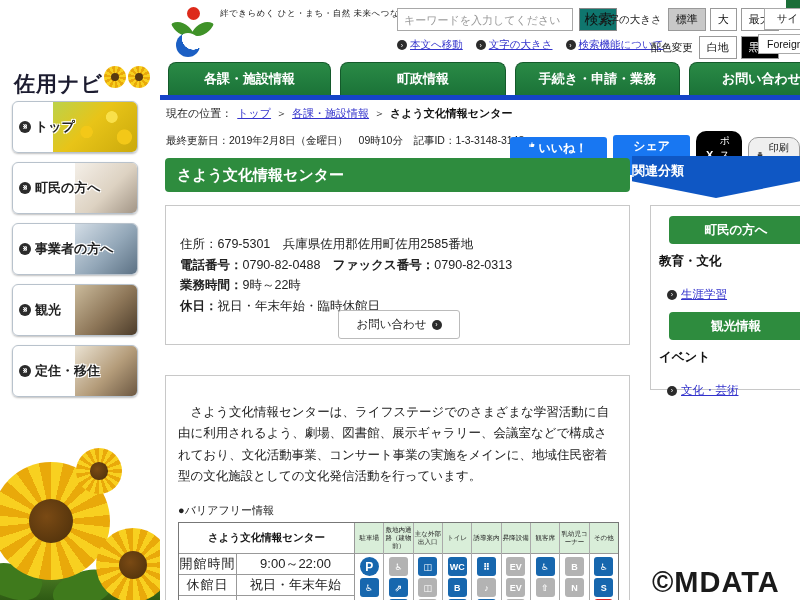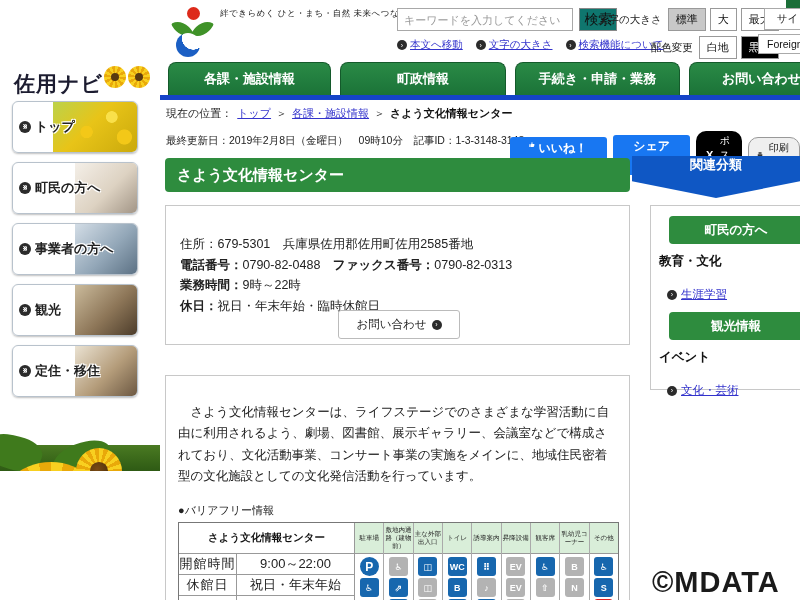--- a/index.html
+++ b/index.html
@@ -1,21 +1,21 @@
 <!DOCTYPE html>
 <html><head>
 <meta charset="utf-8">
 <style>
   * { margin:0; padding:0; box-sizing:border-box; }
   html,body { width:800px; height:600px; }
   body { font-family:"Liberation Sans","DejaVu Sans",sans-serif; background:#fff; }
   .app { position:relative; width:800px; height:600px; overflow:hidden; background:#fff; }
 
   
-  .left-sidebar { position:absolute; left:0; top:0; width:160px; height:471px;
+  .left-sidebar { position:absolute; left:0; top:0; width:160px; height:600px;
     background:linear-gradient(180deg,#6d9co0 0%,#6d9cd0 0%,#7fabd9 22%,#9dc2e6 42%,#c6dcf0 58%,#e3eef7 70%,#eef4f9 78%,#dfe9f0 100%);
     overflow:hidden; }
   .cloud { position:absolute; background:#fff; border-radius:50%; filter:blur(7px); opacity:.8; }
   .cloud.c1 { width:90px; height:26px; left:70px; top:420px; }
   .cloud.c2 { width:70px; height:20px; left:-10px; top:455px; }
   .sun-strip { position:absolute; left:0; bottom:0; width:160px; height:26px;
     background:linear-gradient(180deg,#4a7a22,#2e5a14); }
   .sunflower { position:absolute; }
   .sunflower .petals { width:100%; height:100%; border-radius:50%;
     background:repeating-conic-gradient(#f8d020 0deg 12deg,#e9a90a 12deg 24deg); }
@@ -119,21 +119,21 @@
   .btn-post .x { font-weight:bold; font-size:11px; }
   .btn-print { background:#efefef; color:#111; font-size:10px; border:1px solid #999; border-radius:10px;
     padding:3px 8px; cursor:pointer; display:flex; align-items:center; gap:3px; }
 
   
   .page-title { position:absolute; left:165px; top:158px; width:465px; height:34px; background:#2e8c3e;
     border-radius:4px; color:#fff; font-size:15px; font-weight:bold; display:flex; align-items:center;
     padding-left:12px; }
   .ribbon { position:absolute; left:632px; top:156px; width:168px; height:42px; background:#0f57c4;
     clip-path:polygon(0 0,100% 0,100% 60%,50% 100%,0 60%); color:#fff; font-size:13px; font-weight:bold;
-    text-align:center; }
+    text-align:left; padding-top:6px; }
 
   
   .box1 { position:absolute; left:165px; top:205px; width:465px; height:140px; background:#fff;
     border:1px solid #c8c8c8; padding:28px 14px 0 14px; font-size:12.5px; color:#222; line-height:1.65; }
   .box1 b { font-weight:bold; }
   .inquiry-btn { position:absolute; left:172px; top:104px; width:122px; height:29px; background:#fff;
     border:1px solid #bbb; border-radius:3px; font-size:11.5px; color:#222; cursor:pointer;
     display:flex; align-items:center; justify-content:center; gap:5px; }
 
   .box2 { position:absolute; left:165px; top:375px; width:465px; height:300px; background:#fff;

